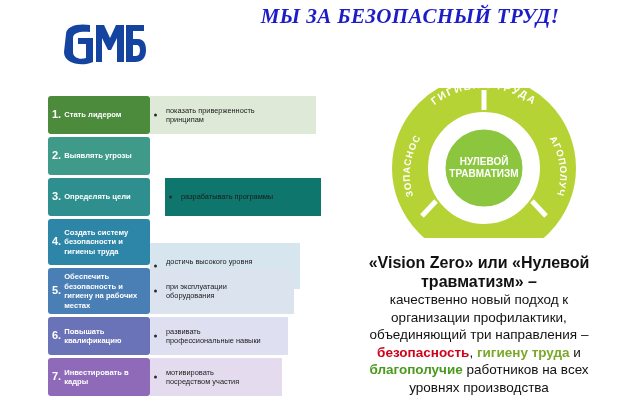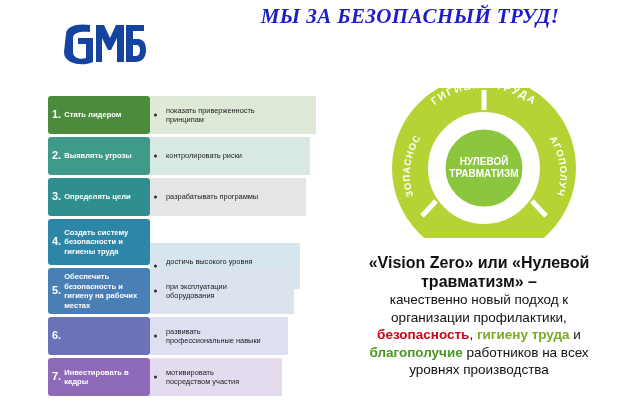--- a/index.html
+++ b/index.html
@@ -159,32 +159,28 @@
         <span class="bullet"></span>
         <span>показать приверженность принципам</span>
       </div>
     </div>
 
     <div class="step-row">
       <div class="chip" style="background:#3f9a8a">
         <span class="num">2.</span>
         <span>Выявлять угрозы</span>
       </div>
-      <div class="band" style="background:#d8e9e4; width:160px;">
-        <span class="bullet"></span>
-        <span>контролировать риски</span>
-      </div>
     </div>
 
     <div class="step-row">
       <div class="chip" style="background:#2f8f8f">
         <span class="num">3.</span>
         <span>Определять цели</span>
       </div>
-      <div class="band" style="background:#e5e5e5; width:156px;">
+      <div class="band" style="background:#0f766e; width:156px;margin-left:15px;">
         <span class="bullet"></span>
         <span>разрабатывать программы</span>
       </div>
     </div>
 
     <div class="step-row tall">
       <div class="chip" style="background:#2d86a8">
         <span class="num">4.</span>
         <span>Создать систему безопасности и гигиены труда</span>
       </div>
@@ -201,20 +197,21 @@
       </div>
       <div class="band" style="background:#dbe3ef; width:144px;">
         <span class="bullet"></span>
         <span>при эксплуатации оборудования</span>
       </div>
     </div>
 
     <div class="step-row">
       <div class="chip" style="background:#6a72b8">
         <span class="num">6.</span>
+        <span>Повышать квалификацию</span>
       </div>
       <div class="band" style="background:#dedff0; width:138px;">
         <span class="bullet"></span>
         <span>развивать профессиональные навыки</span>
       </div>
     </div>
 
     <div class="step-row">
       <div class="chip" style="background:#8f6ab8">
         <span class="num">7.</span>
@@ -262,20 +259,21 @@
 
   <div id="right-text">
     <div>
       <span class="big">«</span><span class="big">Vision Zero</span><span class="big">» или «</span><span class="big">Нулевой</span>
     </div>
     <div>
       <span class="big">травматизм</span><span class="big">» –</span>
     </div>
     <div>качественно новый подход к</div>
     <div>организации профилактики,</div>
+    <div>объединяющий три направления –</div>
     <div>
       <span class="c-red">безопасность</span><span>, </span><span class="c-olive">гигиену труда</span><span> и</span>
     </div>
     <div>
       <span class="c-green">благополучие</span><span> работников на всех</span>
     </div>
     <div>уровнях производства</div>
   </div>
 
 </div>

